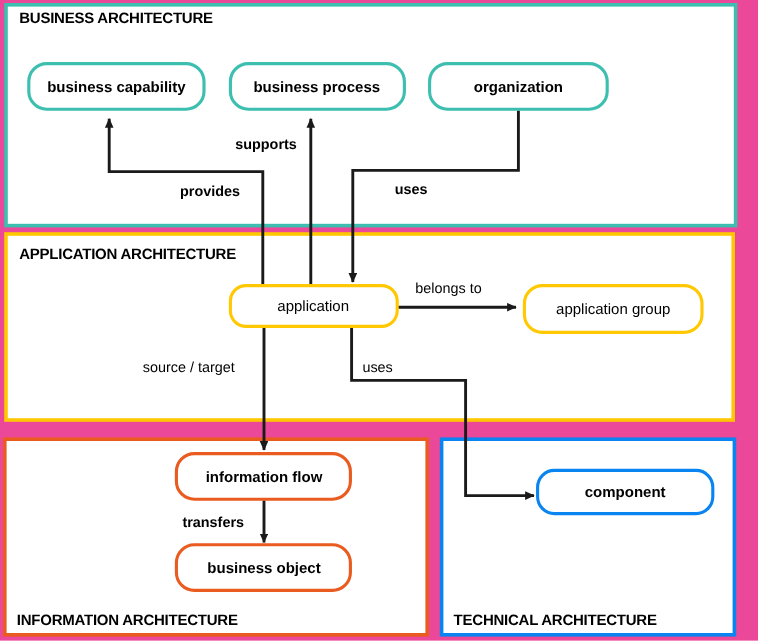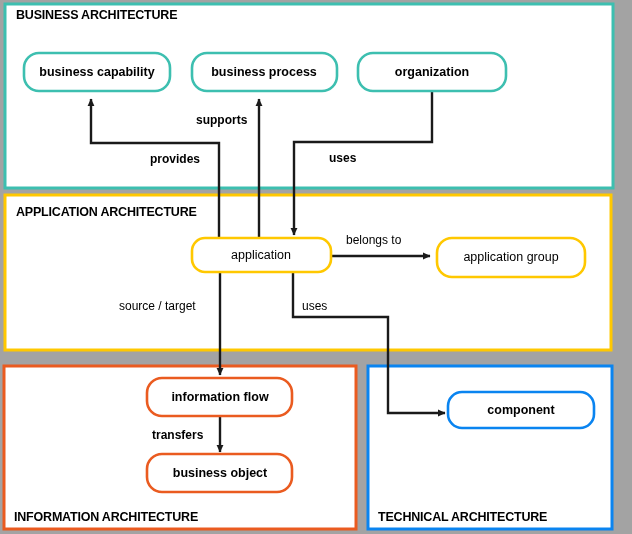--- a/index.html
+++ b/index.html
@@ -5,21 +5,21 @@
 <style>
   html, body {
     margin: 0;
     padding: 0;
     background: #ffffff;
   }
   #canvas {
     position: relative;
     width: 632px;
     height: 534px;
-    background: #a3a3a3;
+    background: #ec4899;
     font-family: "Liberation Sans", sans-serif;
     overflow: hidden;
   }
   svg#diagram {
     position: absolute;
     left: 0;
     top: 0;
     width: 632px;
     height: 534px;
   }

